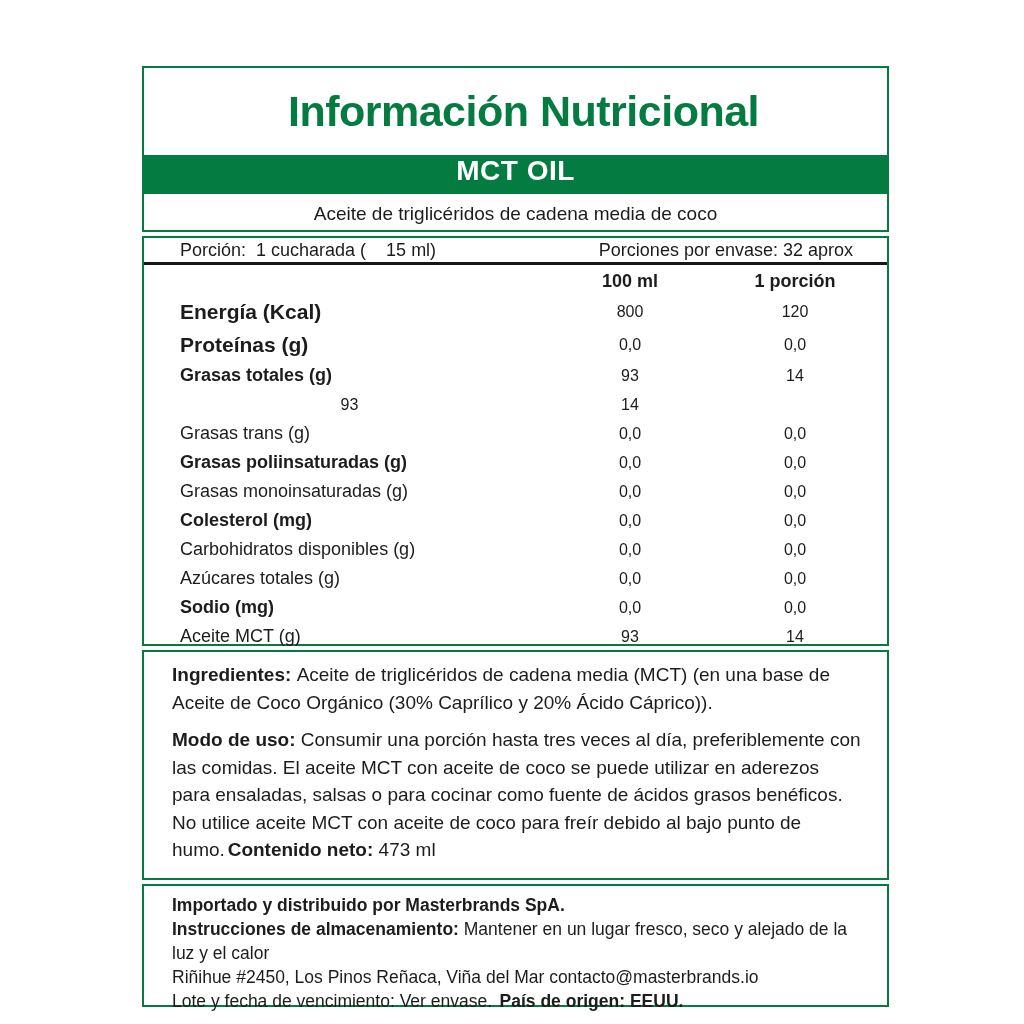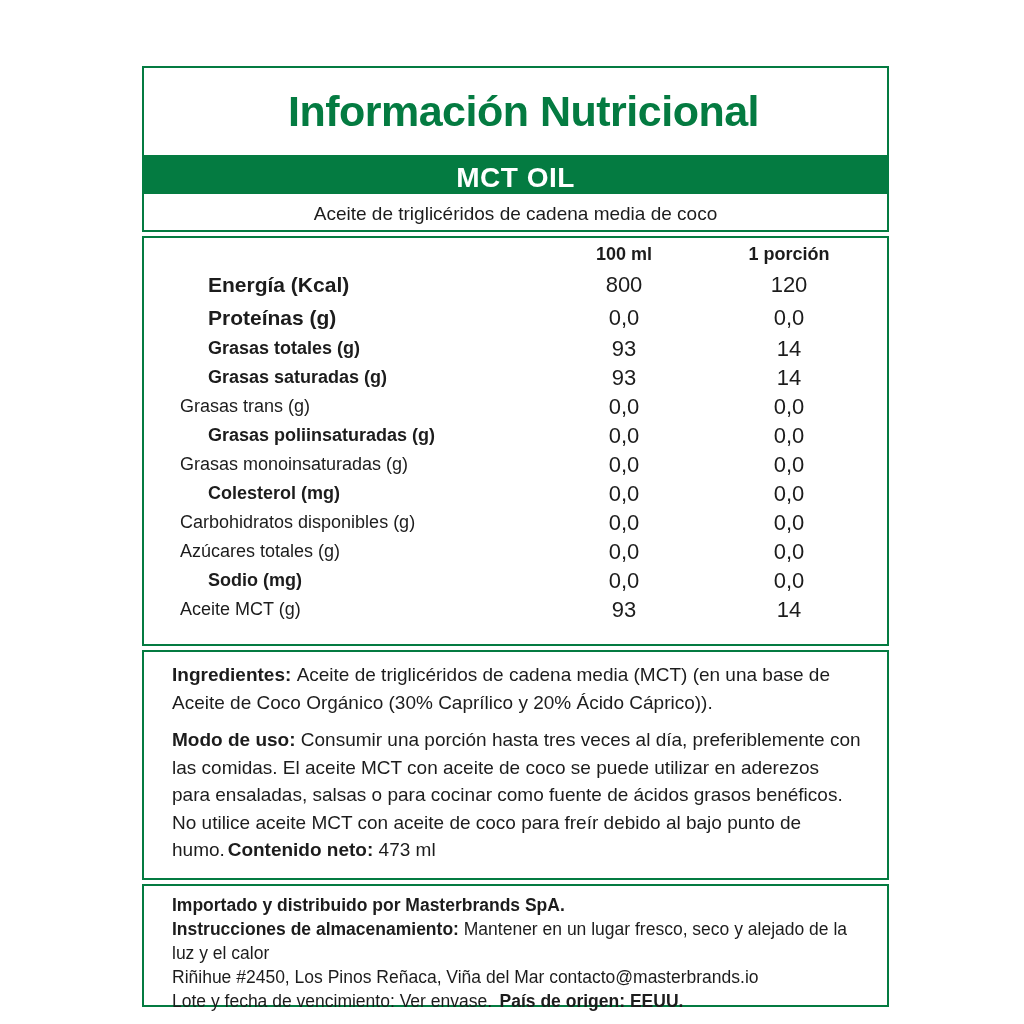--- a/index.html
+++ b/index.html
@@ -8,42 +8,42 @@
   body { font-family:"Liberation Sans", sans-serif; color:var(--ink); position:relative; }
 
   .label-wrap { position:absolute; left:142px; top:66px; width:747px; }
   .box { border:2px solid var(--green); background:#fff; width:100%; }
   .gap { height:4px; }
 
   
   .box-header { height:166px; }
   .title-area { height:87px; display:flex; align-items:center; justify-content:center;padding-left:16px; }
   .main-title { color:var(--green); font-size:43px; font-weight:bold; letter-spacing:-0.5px; }
-  .product-band { height:39px; background:var(--green); display:flex; align-items:flex-end; justify-content:center; }
+  .product-band { height:39px; background:var(--green); display:flex; align-items:flex-start; justify-content:center; }
   .product-name { color:#ffffff; font-size:28px; font-weight:bold; letter-spacing:0.5px; }
   .subtitle-area { height:40px; display:flex; align-items:center; justify-content:center; }
   .subtitle { font-size:19px; }
 
   
   .box-table { height:410px; }
   .serving-row { height:27px; display:flex; align-items:center; font-size:18px;
                  padding:0 34px 0 36px; border-bottom:3px solid #161616; }
   .serving-left { white-space:pre; }
   .serving-right { margin-left:auto; white-space:pre; }
 
   .ntable { width:100%; }
   .nrow { display:grid; grid-template-columns:1fr 150px 180px; align-items:center;
-          height:29px; padding-right:8px; }
+          height:29px; padding-right:2px; }
   .nrow-head { height:28px; margin-top:2px; }
   .nrow-head .ncol { font-weight:bold; font-size:18px; }
   .nlabel { padding-left:36px; font-size:18px; }
-  .nrow.bold .nlabel { font-weight:bold;margin-left:28px; }
+  .nrow.bold .nlabel { font-weight:bold; }
   .nrow.large { height:33px; }
   .nrow.large .nlabel { font-size:21px; }
-  .ncol { text-align:center; font-size:22px; }
+  .ncol { text-align:center; font-size:16px; }
 
   
   .box-ingredients { height:230px; padding:9px 26px 0 28px; font-size:19px; line-height:27.5px; }
   .box-ingredients p { margin:0; }
   .box-ingredients .p2 { margin-top:10px; }
   b.run-in { margin-right:0.28em; }
   b.mid { margin-left:0.15em; margin-right:0.28em; }
 
   
   .box-footer { height:123px; padding:7px 24px 0 28px; font-size:17.5px; line-height:24px; }
@@ -62,20 +62,24 @@
       <span class="product-name">MCT OIL</span>
     </div>
     <div class="subtitle-area">
       <span class="subtitle">Aceite de triglicéridos de cadena media de coco</span>
     </div>
   </div>
 
   <div class="gap"></div>
 
   <div class="box box-table">
+    <div class="serving-row">
+      <span class="serving-left">Porción:  1 cucharada (    15 ml)</span>
+      <span class="serving-right">Porciones por envase: 32 aprox</span>
+    </div>
 
     <div class="ntable">
       <div class="nrow nrow-head">
         <span class="nlabel"></span>
         <span class="ncol">100 ml</span>
         <span class="ncol">1 porción</span>
       </div>
       <div>
   <div class="nrow bold large">
     <span class="nlabel">Energía (Kcal)</span>
@@ -89,21 +93,20 @@
     <span class="ncol">0,0</span>
   </div>
 
   <div class="nrow bold">
     <span class="nlabel">Grasas totales (g)</span>
     <span class="ncol">93</span>
     <span class="ncol">14</span>
   </div>
 
   <div class="nrow bold">
-    <span class="nlabel">Grasas saturadas (g)</span>
     <span class="ncol">93</span>
     <span class="ncol">14</span>
   </div>
 
   <div class="nrow">
     <span class="nlabel">Grasas trans (g)</span>
     <span class="ncol">0,0</span>
     <span class="ncol">0,0</span>
   </div>
 

